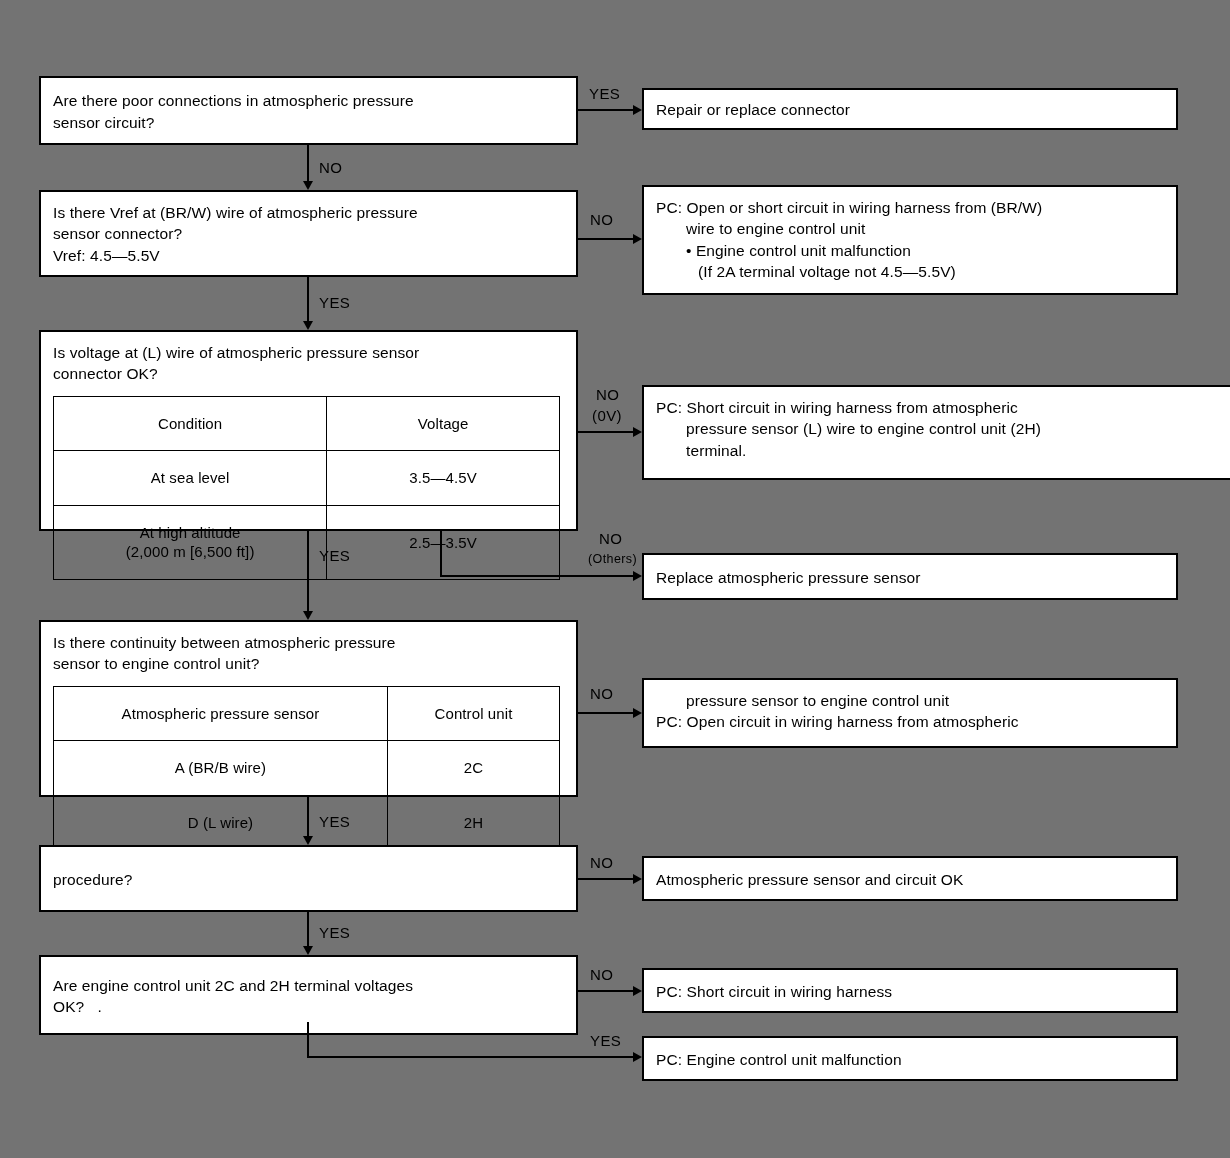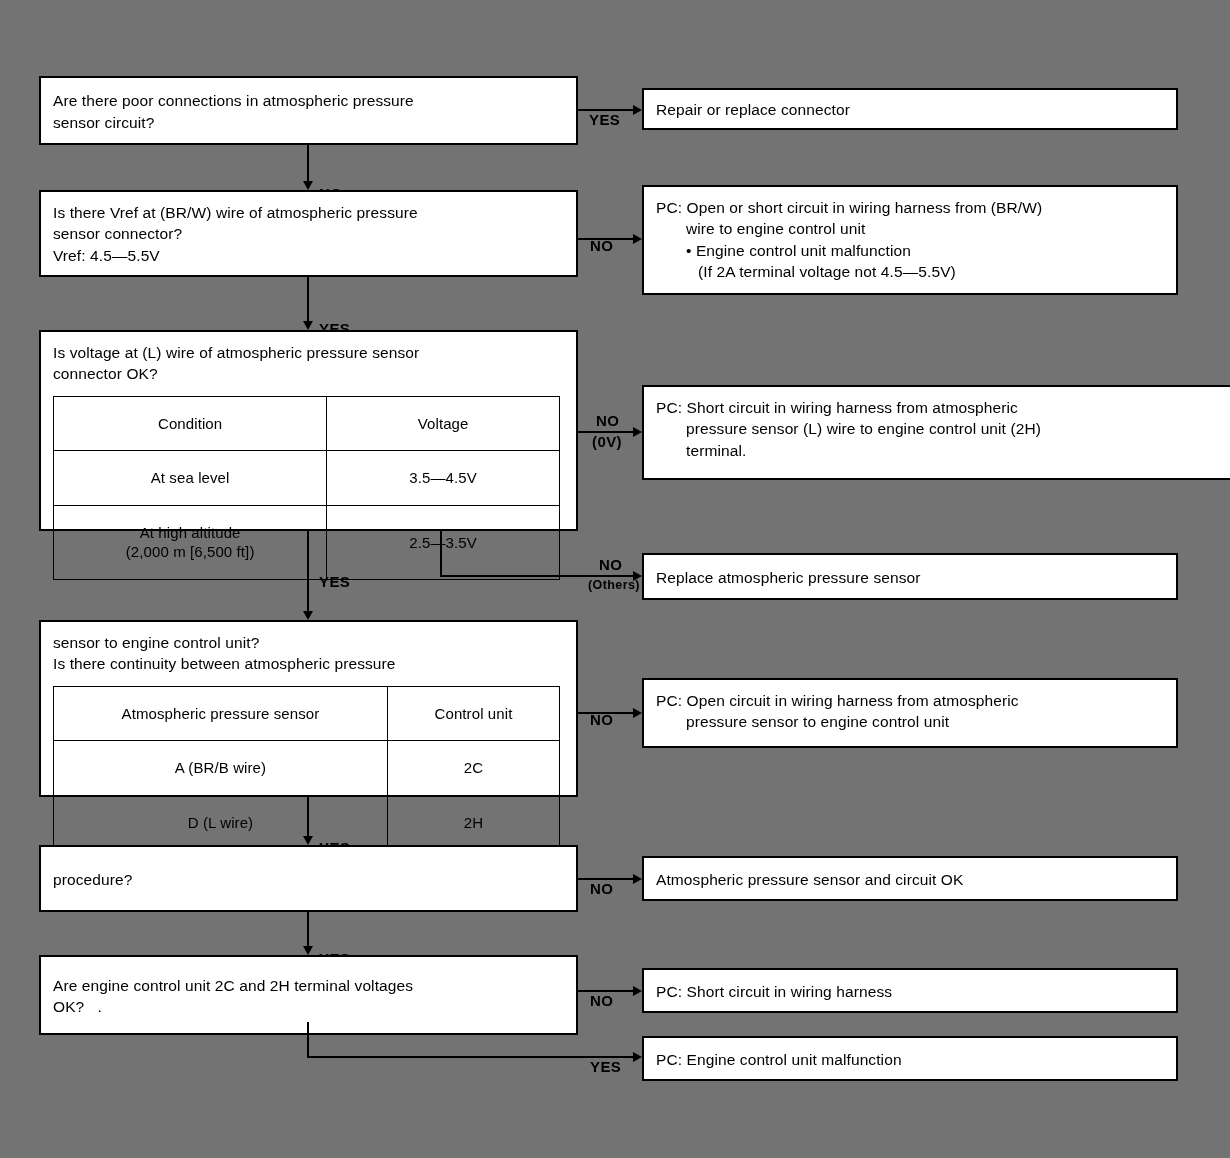--- a/index.html
+++ b/index.html
@@ -89,24 +89,23 @@
     width: 0; height: 0;
     border-left: 5px solid transparent;
     border-right: 5px solid transparent;
     border-top: 9px solid #000;
   }
 
   
   .elabel {
     position: absolute;
     font-size: 15px;
-    font-weight: bold;
+    font-weight: normal;
     letter-spacing: 0.4px;
     white-space: pre;
-    margin-top: 26px;
   }
   .elabel.small {
     font-size: 12.5px;
   }
 </style>
 </head>
 <body>
 
 <div id="canvas">
 
@@ -189,22 +188,22 @@
 
   <div class="box center-v" style="left:642px; top:553px; width:536px; height:47px;">
     <div class="line">Replace atmospheric pressure sensor</div>
   </div>
 
   <div class="vline" style="left:307px; top:531px; height:81px;"></div>
   <div class="arrow-d" style="left:303px; top:611px;"></div>
   <div class="elabel" style="left:319px; top:547px;">YES</div>
 
   <div class="box" style="left:39px; top:620px; width:539px; height:177px;">
+    <div class="line">Is there continuity between atmospheric pressure</div>
     <div class="line">sensor to engine control unit?</div>
-    <div class="line">Is there continuity between atmospheric pressure</div>
     <table class="inner" style="width:507px;">
       <tbody>
           <tr>
         <td style="width:66%;">Atmospheric pressure sensor</td>
         <td>Control unit</td>
       </tr>
       <tr>
         <td>A (BR/B wire)</td>
         <td>2C</td>
       </tr>
@@ -214,22 +213,22 @@
       </tr>
     </tbody>
       </table>
   </div>
 
   <div class="hline" style="left:578px; top:712px; width:58px;"></div>
   <div class="arrow-r" style="left:633px; top:708px;"></div>
   <div class="elabel" style="left:590px; top:685px;">NO</div>
 
   <div class="box" style="left:642px; top:678px; width:536px; height:70px;">
+    <div class="line" style="padding-left:30px;">pressure sensor to engine control unit</div>
     <div class="line pc-para">PC: Open circuit in wiring harness from atmospheric</div>
-    <div class="line" style="padding-left:30px;">pressure sensor to engine control unit</div>
   </div>
 
   <div class="vline" style="left:307px; top:797px; height:39px;"></div>
   <div class="arrow-d" style="left:303px; top:836px;"></div>
   <div class="elabel" style="left:319px; top:813px;">YES</div>
 
   <div class="box center-v" style="left:39px; top:845px; width:539px; height:67px;">
     <div class="line">procedure?</div>
   </div>
 

